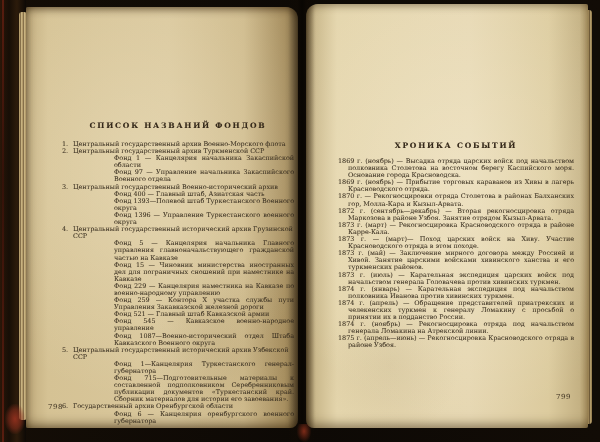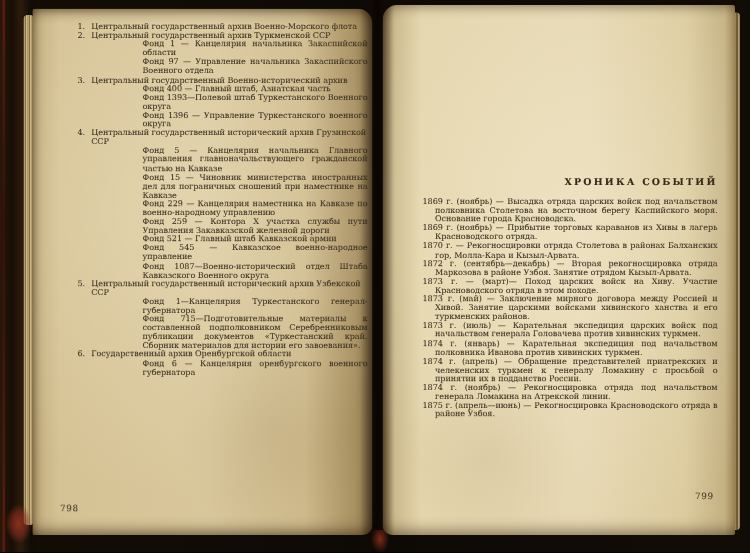--- a/index.html
+++ b/index.html
@@ -39,21 +39,21 @@
     box-shadow:inset 0 6px 9px -5px rgba(55,36,12,.55),
                inset 0 -9px 11px -6px rgba(55,36,12,.55);}
   .gutter{position:absolute;left:288px;top:0;width:28px;height:442px;pointer-events:none;
     background:linear-gradient(90deg,rgba(18,11,4,0) 0%,rgba(18,11,4,.4) 32%,rgba(8,5,2,.85) 50%,rgba(18,11,4,.35) 68%,rgba(18,11,4,0) 100%);}
   
   .content-left{position:absolute;left:36px;top:0;width:232px;color:#3d3324;}
   .content-right{position:absolute;left:32px;top:0;width:236px;color:#3d3324;}
   .ptitle{text-align:center;font-weight:bold;font-size:7.5px;letter-spacing:1.8px;
     color:#35291a;white-space:nowrap;}
   .title-left{margin:114px 0 0 0;}
-  .title-right{margin:137px 0 0 0;text-align:right;}
+  .title-right{margin:137px 0 0 0;}
   .list{margin-top:11px;}
   .item{font-size:6.4px;line-height:7.1px;}
   .item-head{display:flex;}
   .num{width:11px;flex:none;}
   .iname{flex:1;}
   .funds{padding-left:52px;text-align:justify;}
   .fund{margin:0;}
   .entries{margin-top:8px;}
   .entry{margin:0;padding-left:10px;text-indent:-10px;text-align:justify;
     font-size:6.4px;line-height:7.1px;}
@@ -69,20 +69,21 @@
 <div class="photo">
   <div class="binding-left">
     <div class="red-line"></div>
   </div>
   <div class="edge-stack-left"></div>
   <div class="edge-stack-right"></div>
   <div class="red-corner-bl"></div>
 
   <div class="page page-left">
     <div class="content-left txt">
+      <h1 class="ptitle title-left">СПИСОК НАЗВАНИЙ ФОНДОВ</h1>
       <div class="list">
 
         <div class="item">
           <div class="item-head">
             <span class="num">1.</span>
             <span class="iname">Центральный государственный архив Военно-Морского флота</span>
           </div>
         </div>
 
         <div class="item">
@@ -151,20 +152,21 @@
   </div>
 
   <div class="page page-right">
     <div class="content-right txt">
       <h1 class="ptitle title-right">ХРОНИКА СОБЫТИЙ</h1>
       <div class="entries">
         <p class="entry"><span class="elabel">1869 г. (ноябрь) —</span> <span>Высадка отряда царских войск под начальством полковника Столетова на восточном берегу Каспийского моря. Основание города Красноводска.</span></p>
         <p class="entry"><span class="elabel">1869 г. (ноябрь) —</span> <span>Прибытие торговых караванов из Хивы в лагерь Красноводского отряда.</span></p>
         <p class="entry"><span class="elabel">1870 г. —</span> <span>Рекогносцировки отряда Столетова в районах Балханских гор, Молла-Кара и Кызыл-Арвата.</span></p>
         <p class="entry"><span class="elabel">1872 г. (сентябрь—декабрь) —</span> <span>Вторая рекогносцировка отряда Маркозова в районе Узбоя. Занятие отрядом Кызыл-Арвата.</span></p>
+        <p class="entry"><span class="elabel">1873 г. (март) —</span> <span>Рекогносцировка Красноводского отряда в районе Карре-Кала.</span></p>
         <p class="entry"><span class="elabel">1873 г. — (март)—</span> <span>Поход царских войск на Хиву. Участие Красноводского отряда в этом походе.</span></p>
         <p class="entry"><span class="elabel">1873 г. (май) —</span> <span>Заключение мирного договора между Россией и Хивой. Занятие царскими войсками хивинского ханства и его туркменских районов.</span></p>
         <p class="entry"><span class="elabel">1873 г. (июль) —</span> <span>Карательная экспедиция царских войск под начальством генерала Головачева против хивинских туркмен.</span></p>
         <p class="entry"><span class="elabel">1874 г. (январь) —</span> <span>Карательная экспедиция под начальством полковника Иванова против хивинских туркмен.</span></p>
         <p class="entry"><span class="elabel">1874 г. (апрель) —</span> <span>Обращение представителей приатрекских и челекенских туркмен к генералу Ломакину с просьбой о принятии их в подданство России.</span></p>
         <p class="entry"><span class="elabel">1874 г. (ноябрь) —</span> <span>Рекогносцировка отряда под начальством генерала Ломакина на Атрекской линии.</span></p>
         <p class="entry"><span class="elabel">1875 г. (апрель—июнь) —</span> <span>Рекогносцировка Красноводского отряда в районе Узбоя.</span></p>
       </div>
     </div>
     <div class="pageno pageno-right txt">799</div>

